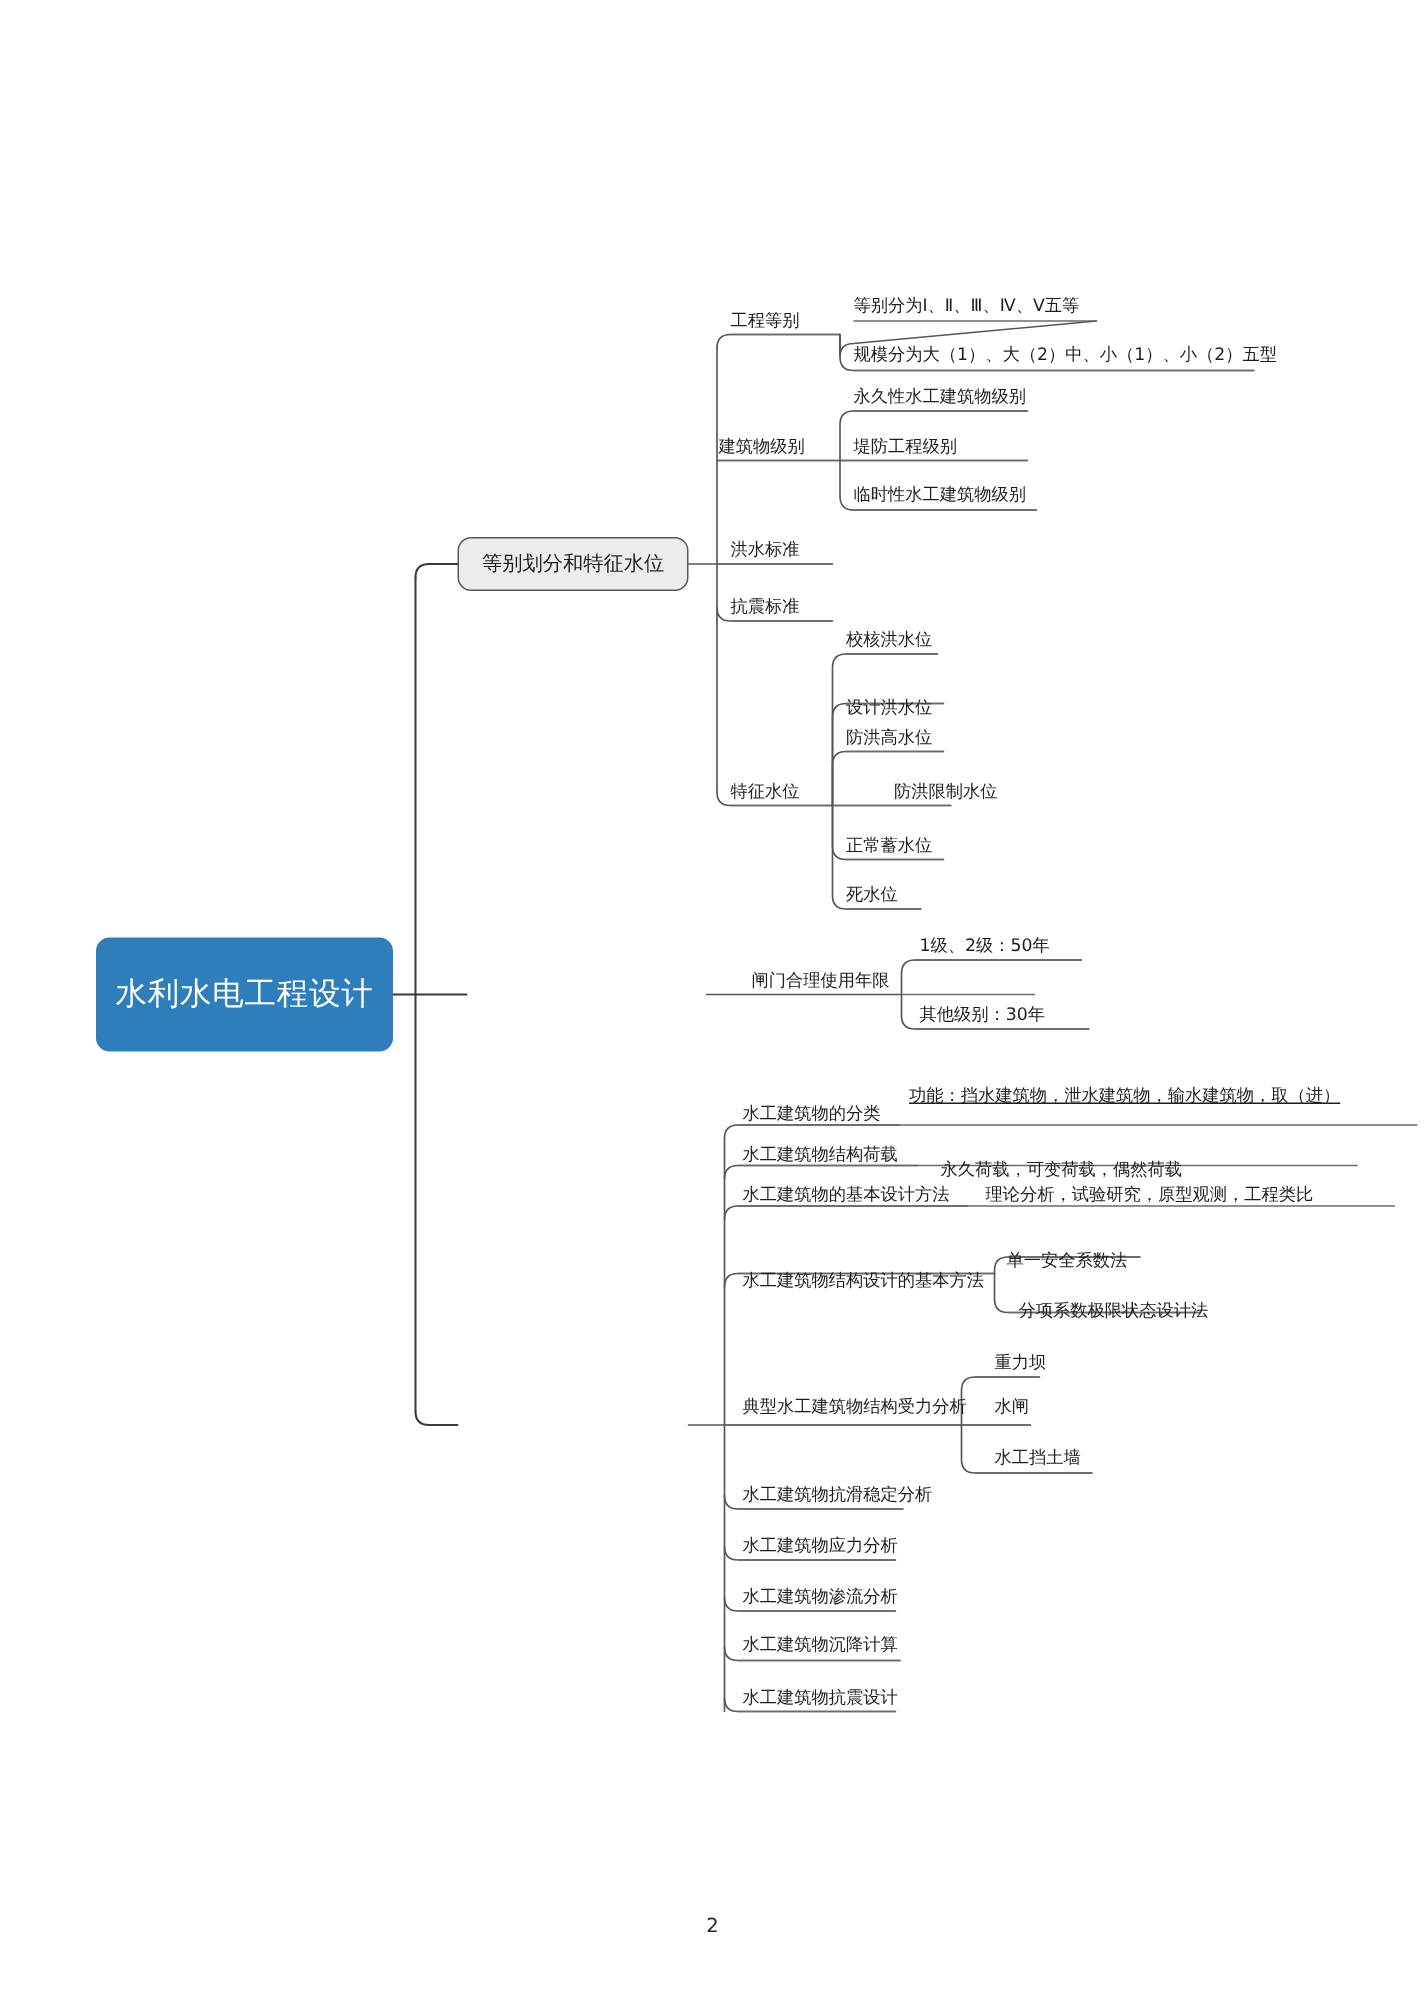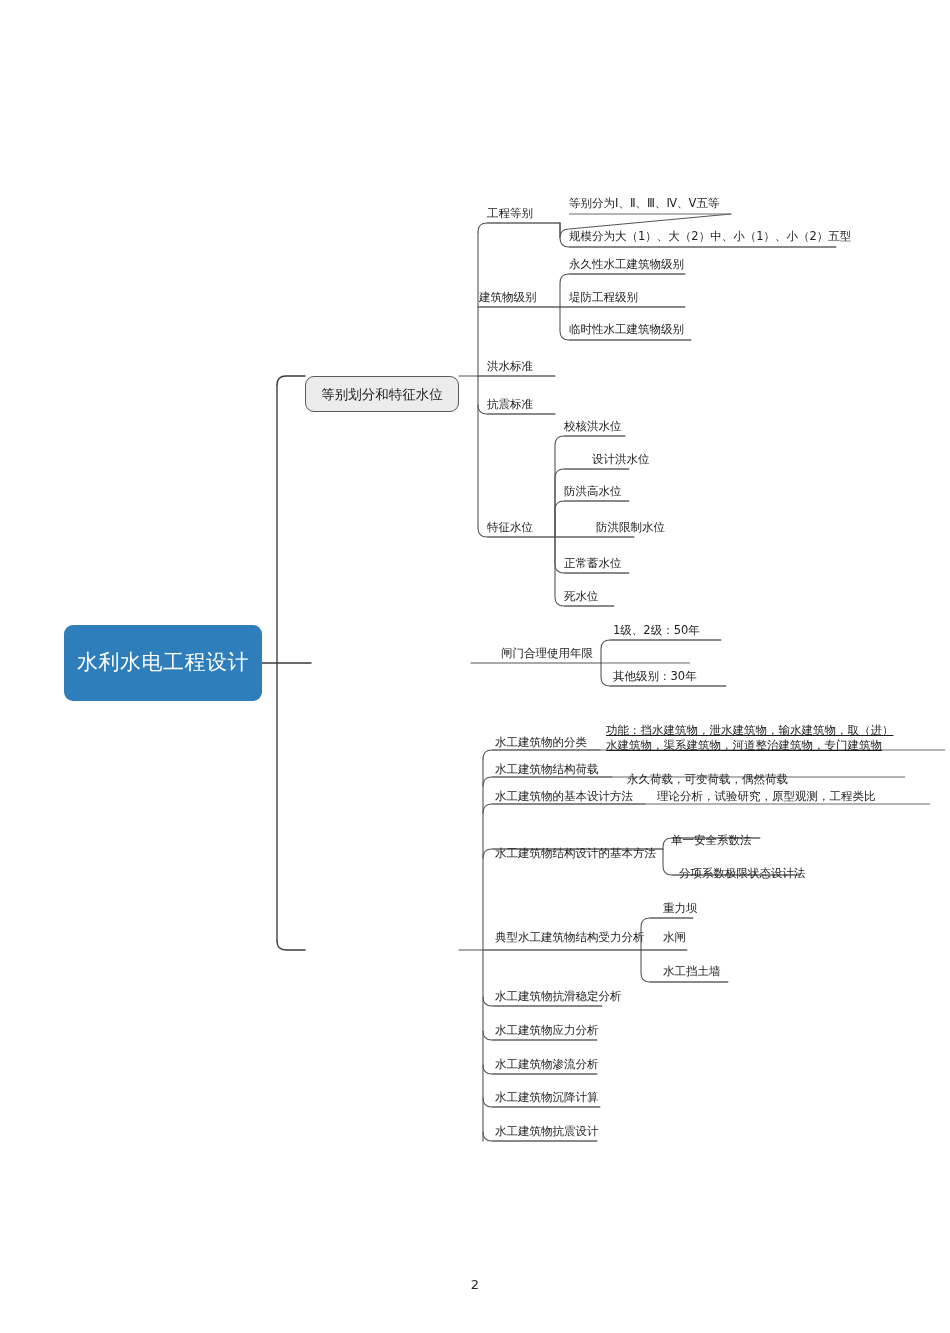--- a/index.html
+++ b/index.html
@@ -178,53 +178,52 @@
       <path d="M650,918 L693,918"></path>
       <path d="M641,950 L687,950"></path>
       <path d="M650,982 L728,982"></path>
     </g>
   </svg>
 
   <div class="root" style="left:64px;top:625px;width:198px;height:76px;">
     <span>水利水电工程设计</span>
   </div>
 
-  <div class="topic" style="left:305px;top:376px;width:154px;height:36px;">
+  <div class="topic" style="left:305px;top:358px;width:154px;height:36px;">
     <span>等别划分和特征水位</span>
   </div>
 
 
 
   <div class="lbl" style="left:487px;top:206px;">工程等别</div>
   <div class="lbl" style="left:479px;top:290px;">建筑物级别</div>
   <div class="lbl" style="left:487px;top:359px;">洪水标准</div>
   <div class="lbl" style="left:487px;top:397px;">抗震标准</div>
   <div class="lbl" style="left:487px;top:520px;">特征水位</div>
 
   <div class="lbl" style="left:569px;top:196px;">等别分为Ⅰ、Ⅱ、Ⅲ、Ⅳ、Ⅴ五等</div>
   <div class="lbl" style="left:569px;top:229px;">规模分为大（1）、大（2）中、小（1）、小（2）五型</div>
 
   <div class="lbl" style="left:569px;top:257px;">永久性水工建筑物级别</div>
   <div class="lbl" style="left:569px;top:290px;">堤防工程级别</div>
   <div class="lbl" style="left:569px;top:322px;">临时性水工建筑物级别</div>
 
   <div class="lbl" style="left:564px;top:419px;">校核洪水位</div>
-  <div class="lbl" style="left:564px;top:452px;margin-left:28px;">设计洪水位</div>
+  <div class="lbl" style="left:564px;top:464px;">设计洪水位</div>
   <div class="lbl" style="left:564px;top:484px;">防洪高水位</div>
   <div class="lbl" style="left:596px;top:520px;">防洪限制水位</div>
   <div class="lbl" style="left:564px;top:556px;">正常蓄水位</div>
   <div class="lbl" style="left:564px;top:589px;">死水位</div>
 
   <div class="lbl" style="left:501px;top:646px;">闸门合理使用年限</div>
   <div class="lbl" style="left:613px;top:623px;">1级、2级：50年</div>
   <div class="lbl" style="left:613px;top:669px;">其他级别：30年</div>
 
   <div class="lbl" style="left:495px;top:735px;">水工建筑物的分类</div>
   <div class="lbl c" style="left:606px;top:723px;width:339px;">功能：挡水建筑物，泄水建筑物，输水建筑物，取（进）</div>
-  <div class="lbl c" style="left:606px;top:738px;width:339px;">水建筑物，渠系建筑物，河道整治建筑物，专门建筑物</div>
 
   <div class="lbl" style="left:495px;top:762px;">水工建筑物结构荷载</div>
   <div class="lbl" style="left:627px;top:772px;">永久荷载，可变荷载，偶然荷载</div>
 
   <div class="lbl" style="left:495px;top:789px;">水工建筑物的基本设计方法</div>
   <div class="lbl" style="left:657px;top:789px;">理论分析，试验研究，原型观测，工程类比</div>
 
   <div class="lbl" style="left:495px;top:846px;">水工建筑物结构设计的基本方法</div>
   <div class="lbl" style="left:671px;top:833px;">单一安全系数法</div>
   <div class="lbl" style="left:679px;top:866px;">分项系数极限状态设计法</div>

